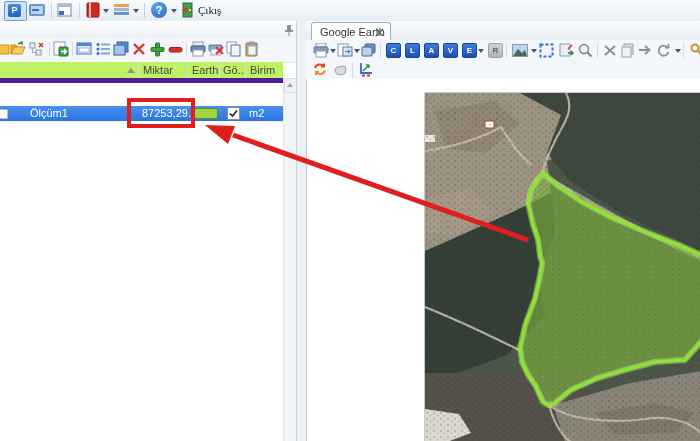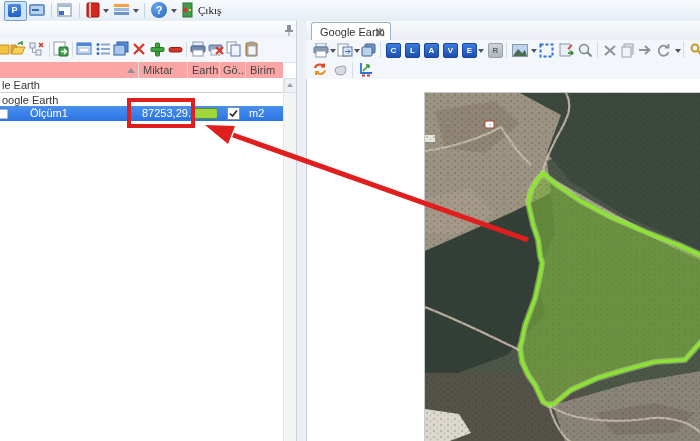--- a/index.html
+++ b/index.html
@@ -13,21 +13,21 @@
   .dd{width:0;height:0;border-left:3px solid transparent;border-right:3px solid transparent;border-top:4px solid #4b5563;}
   .pbtn{left:4px;top:1px;width:21px;height:18px;border:1px solid #6f9bd1;background:#cfe2f7;border-radius:2px;}
   .pbtn .inner{position:absolute;left:3px;top:2px;width:13px;height:13px;background:linear-gradient(#4d8ae0,#1e5fc4);
     border-radius:2px;color:#fff;font-weight:bold;font-size:9px;text-align:center;line-height:13px;}
   .exit-label{top:4px;color:#222;font-family:Liberation Serif, serif;}
   
   .lp-header{left:0;top:21px;width:296px;height:17px;background:linear-gradient(#fdfefe,#edf1f7);border-bottom:1px solid #e0e6ee;}
   .lp-toolbar{left:0;top:38px;width:296px;height:24px;background:#f3f6fa;border-bottom:1px solid #e0e6ee;}
   .ico16{position:absolute;top:3px;width:16px;height:16px;}
   .lt-sep{position:absolute;top:4px;width:1px;height:15px;background:#d4dbe3;}
-  .tbl-head{left:0;top:62px;width:283px;height:16px;background:#fca5a5;border-bottom:5px solid #4c1d95;}
+  .tbl-head{left:0;top:62px;width:283px;height:16px;background:#bef264;border-bottom:5px solid #4c1d95;}
   .th{position:absolute;top:2px;color:#444;}
   .colline{position:absolute;top:0;width:1px;height:16px;background:#d9dde2;}
   .sortup{position:absolute;left:127px;top:6px;width:0;height:0;
     border-left:4px solid transparent;border-right:4px solid transparent;border-bottom:5px solid #8a929c;}
   .row{left:0;width:283px;height:14px;background:#fff;}
   .row .lbl{position:absolute;left:2px;top:1px;white-space:nowrap;}
   .row-sel{left:0;top:106px;width:283px;height:15px;background:linear-gradient(#4a90ef,#2a74e2);color:#fff;}
   .vscroll{left:283px;top:78px;width:13px;height:363px;background:#f3f4f6;border-left:1px solid #e2e4e8;}
   .vs-btn{position:absolute;left:0;top:0;width:12px;height:13px;background:#f0f1f4;border:1px solid #dcdee2;}
   .vs-up{position:absolute;left:2px;top:4px;width:0;height:0;border-left:3px solid transparent;border-right:3px solid transparent;border-bottom:4px solid #9aa0aa;}
@@ -177,26 +177,20 @@
     <div class="colline" style="left:138px"></div>
     <span class="th" style="left:143px">Miktar</span>
     <div class="colline" style="left:187px"></div>
     <span class="th" style="left:192px">Earth</span>
     <div class="colline" style="left:219px"></div>
     <span class="th" style="left:223px">Gö...</span>
     <div class="colline" style="left:245px"></div>
     <span class="th" style="left:250px">Birim</span>
   </div>
 
-  <div class="abs row" style="top:78px">
-    <span class="lbl">le Earth</span>
-  </div>
-  <div class="abs row" style="top:92px;border-top:1px solid #cdd1d6;">
-    <span class="lbl">oogle Earth</span>
-  </div>
   <div class="abs row-sel">
     <svg class="abs" style="left:-3px;top:2px" width="12" height="12">
       <rect x="1" y="1" width="10" height="10" fill="#fff" stroke="#4a7ebb"></rect>
     </svg>
     <span class="abs" style="left:30px;top:1px">Ölçüm1</span>
     <span class="abs" style="left:142px;top:1px">87253,29...</span>
     <svg class="swatch" width="24" height="11">
       <rect x="0.5" y="0.5" width="23" height="10" rx="2" stroke="#5e8f22" fill="#9ed63c"></rect>
     </svg>
     <div class="chk">

